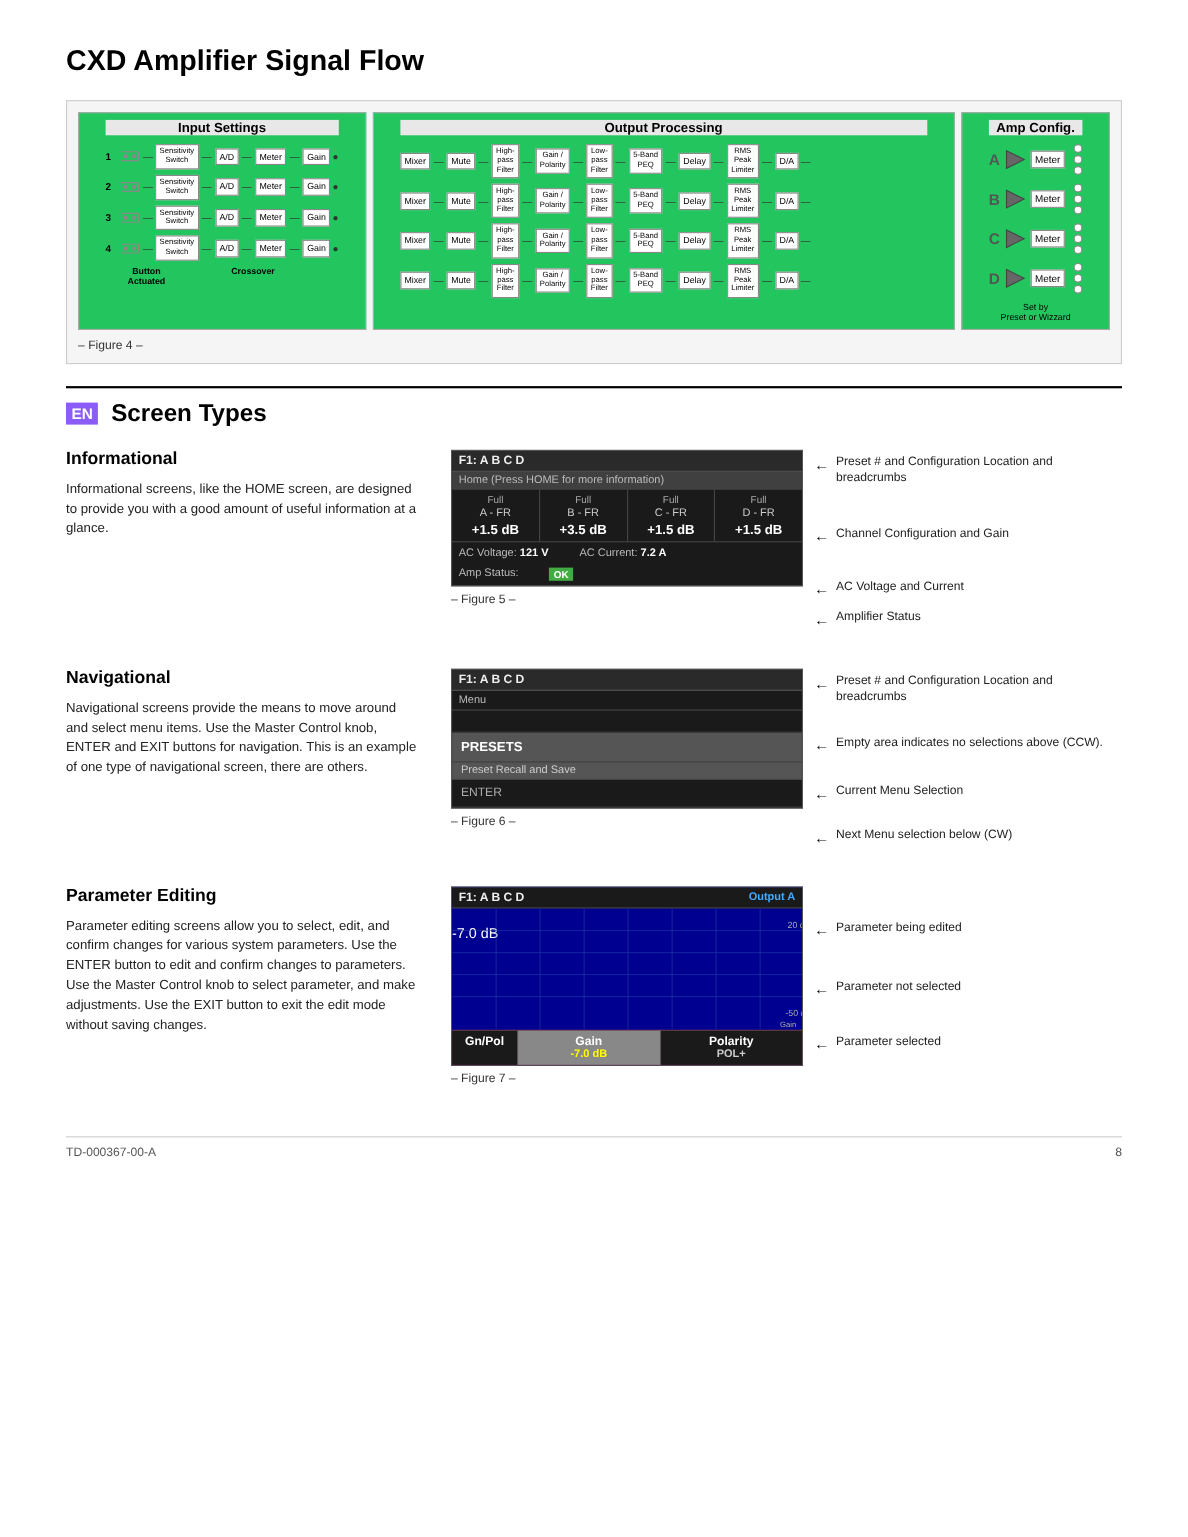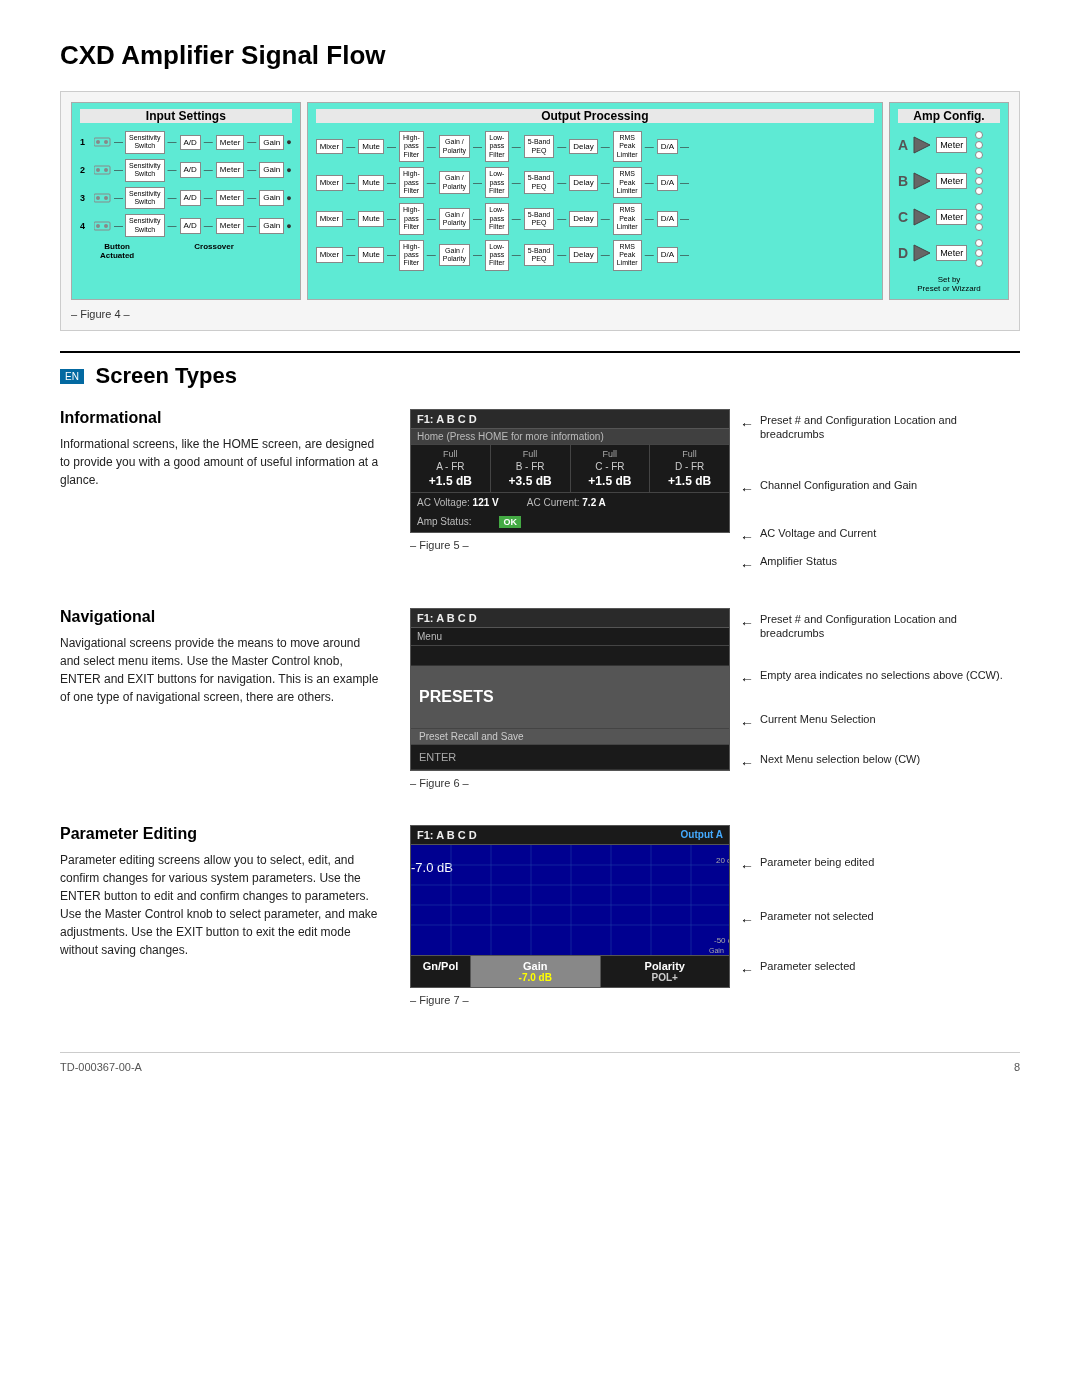--- a/index.html
+++ b/index.html
@@ -29,22 +29,22 @@
       position: relative;
     }
 
     .signal-flow-sections {
       display: flex;
       gap: 6px;
     }
 
     .sf-section {
       border: 1px solid #aaa;
-      background: #5eead4;
-      padding: 6px 8px;
+      background: #22c55e;
+      padding: 6px 24px;
       flex: 1;
     }
 
     .sf-section-title {
       text-align: center;
       font-size: 12px;
       font-weight: bold;
       margin-bottom: 8px;
       background: #e8e8e8;
     }
@@ -110,24 +110,24 @@
 
     .sf-caption {
       text-align: left;
       font-size: 11px;
       margin-top: 8px;
       color: #333;
     }
 
     
     .en-badge {
-      background: #0369a1;
+      background: #8b5cf6;
       color: #fff;
-      font-size: 10px;
-      font-weight: normal;
+      font-size: 14px;
+      font-weight: bold;
       padding: 2px 5px;
       display: inline-block;
       margin-right: 8px;
       vertical-align: middle;
     }
 
     .screen-types-title {
       font-size: 22px;
       font-weight: bold;
       display: inline;
@@ -308,22 +308,22 @@
       border-bottom: 1px solid #444;
     }
 
     .nav-empty {
       height: 20px;
       border-bottom: 1px solid #333;
     }
 
     .nav-selected-item {
       background: #555;
-      padding: 22px 8px;
-      font-size: 16px;
+      padding: 6px 8px;
+      font-size: 12px;
       font-weight: bold;
       color: #fff;
       border-bottom: 1px solid #444;
     }
 
     .nav-selected-sub {
       background: #555;
       padding: 2px 8px;
       font-size: 10px;
       color: #ccc;

